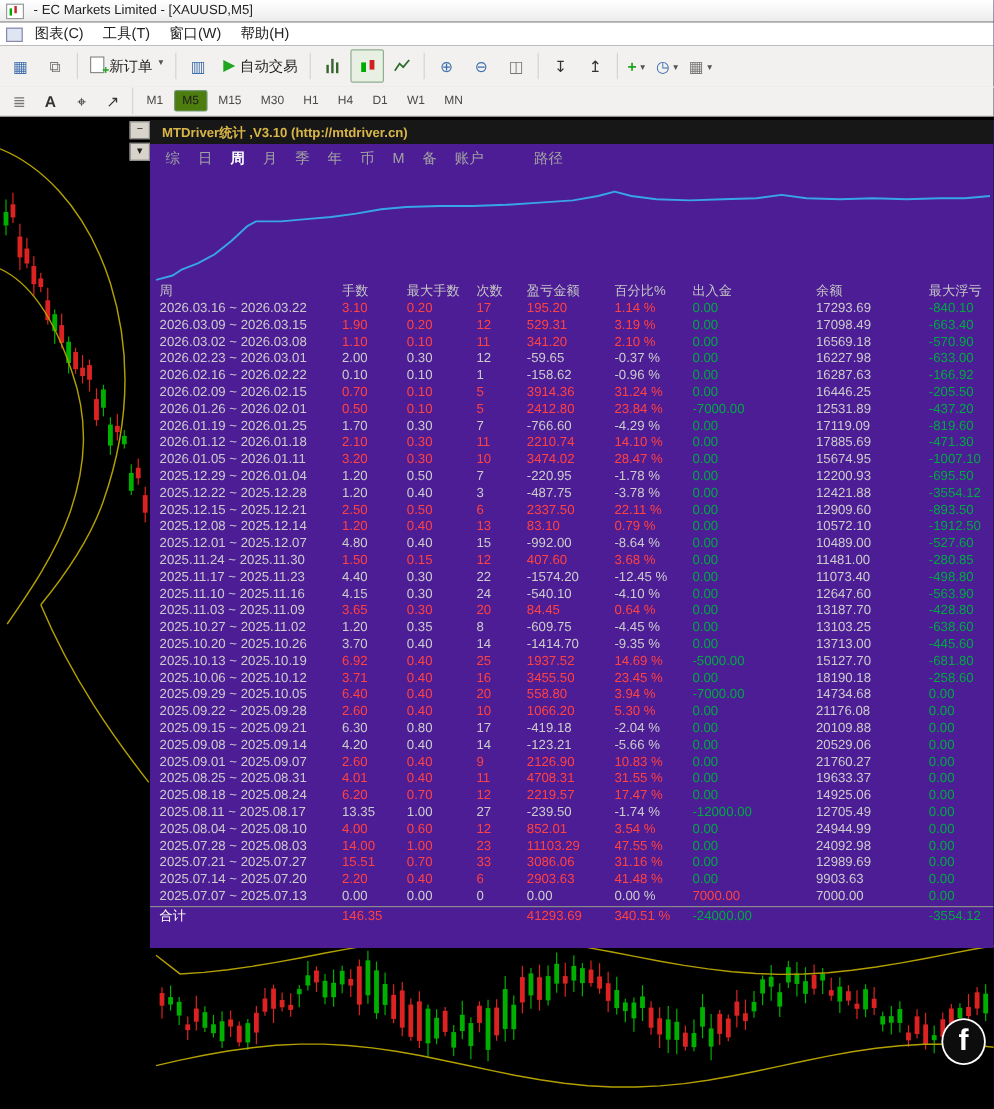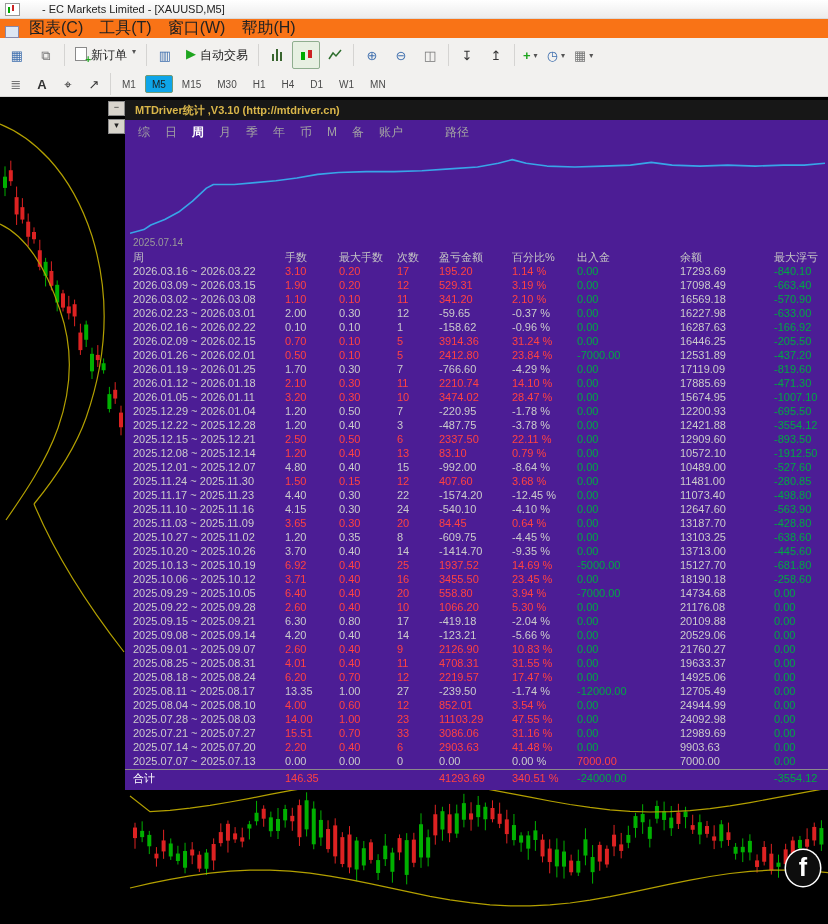--- a/index.html
+++ b/index.html
@@ -2,26 +2,26 @@
 <html><head>
 <meta charset="utf-8">
 <style>
   html,body{margin:0;padding:0}
   body{width:828px;height:924px;position:relative;overflow:hidden;background:#000;
        font-family:"Liberation Sans","DejaVu Sans",sans-serif;}
 
   
   .titlebar{position:absolute;top:0;left:0;right:0;height:18px;z-index:40;
     background:linear-gradient(#ffffff,#ececec);border-bottom:1px solid #d9d9d9;
-    display:flex;align-items:center;gap:22px;padding-left:5px;font-size:11px;color:#222;}
+    display:flex;align-items:center;gap:8px;padding-left:5px;font-size:11px;color:#222;}
   .win-ico{width:13px;height:11px;background:#fff;border:1px solid #999;position:relative}
   .win-ico::before{content:"";position:absolute;left:2px;top:3px;width:2px;height:6px;background:#0a0}
   .win-ico::after{content:"";position:absolute;left:6px;top:1px;width:2px;height:6px;background:#c22}
-  .menubar{position:absolute;top:19px;left:0;right:0;height:19px;z-index:40;background:#f97316;
-    display:flex;align-items:flex-end;font-size:16px;color:#222}
+  .menubar{position:absolute;top:19px;left:0;right:0;height:19px;z-index:40;background:#ffffff;
+    display:flex;align-items:center;font-size:12px;color:#222}
   .menu-item{padding:0 8px;height:100%;display:flex;align-items:center;cursor:default}
   .menu-pre-ico{width:12px;height:10px;border:1px solid #88a;background:#dde6f2;margin:0 2px 0 5px}
 
   .toolbar1{position:absolute;top:38px;left:0;right:0;height:34px;z-index:40;background:#f2f1ef;
     border-bottom:1px solid #e2e1df;display:flex;align-items:center;gap:1px;padding:0 3px}
   .toolbar2{position:absolute;top:72px;left:0;right:0;height:24px;z-index:40;background:#f2f1ef;
     border-bottom:1px solid #d8d7d5;display:flex;align-items:center;padding:0 3px}
   .tbtn{width:26px;height:26px;display:flex;align-items:center;justify-content:center;border-radius:2px;border:1px solid transparent}
   .tbtn.sm{width:24px;height:20px}
   .tbtn.active{background:#e7f0e2;border:1px solid #8fae8f}
@@ -34,21 +34,21 @@
   .caret{font-size:8px;color:#555;margin-left:1px}
   .ic-doc{width:10px;height:12px;background:#fff;border:1px solid #8a8a8a;position:relative;display:inline-block}
   .ic-doc::after{content:"+";position:absolute;right:-5px;bottom:-5px;color:#1fa51f;font-weight:bold;font-size:10px}
   .ic-bars{display:inline-flex;gap:2px;align-items:flex-end;height:12px}
   .ic-bars i{display:block;width:2px;background:#39652f}
   .ic-candle{position:relative;width:13px;height:13px;display:inline-block}
   .ic-candle .cu{position:absolute;left:1px;top:3px;width:4px;height:8px;background:#0a0}
   .ic-candle .cd{position:absolute;left:8px;top:1px;width:4px;height:8px;background:#c22}
   .tf-btn{min-width:25px;height:18px;margin:0 1px;display:flex;align-items:center;justify-content:center;
     font-size:10px;font-weight:normal;color:#4a4a4a;border:1px solid transparent;border-radius:2px;background:transparent;font-family:inherit}
-  .tf-btn.active{background:#0ea5e9;border:1px solid #739973;color:#1c1c1c}
+  .tf-btn.active{background:#4d7c0f;border:1px solid #739973;color:#1c1c1c}
 
   
   #bg-svg{position:absolute;left:0;top:96px;width:828px;height:828px;z-index:1;background:#000}
 
   .mini-box{position:absolute;left:108px;width:15px;height:13px;z-index:25;background:#d8d4cc;
     border:1px solid #8a8a8a;font-size:9px;line-height:11px;text-align:center;color:#222}
 
   
   #panel{position:absolute;left:125px;top:100px;width:703px;height:690px;background:#4c1d95;z-index:20;
     display:flex;flex-direction:column;overflow:hidden}
@@ -455,21 +455,20 @@
       <span class="p-tab">M</span>
       <span class="p-tab">备</span>
       <span class="p-tab">账户</span>
       <span class="p-tab">路径</span>
     </div>
   <div class="p-chart">
     <svg viewBox="0 0 100 100" preserveAspectRatio="none">
       <polyline id="equity-line" fill="none" stroke-width="1.6" stroke-linejoin="round" vector-effect="non-scaling-stroke" points="0,97 2,93 3,88 5,82 7,74 9,62 11,48 12,44 15,44 18,42 21,40 24,37 27,33 30,31 34,30 38,30 42,29 46,27 50,25 53,21 55,17 57,21 60,24 64,25 68,24 72,23 75,20 78,23 82,24 86,23 90,24 94,23 97,23 100,21" stroke="#38a5e8"></polyline>
     </svg>
   </div>
-  <div class="p-date">2025.07.14</div>
   <div class="grid-row" id="table-head">
       <div class="cell c-head">周</div>
       <div class="cell c-head">手数</div>
       <div class="cell c-head">最大手数</div>
       <div class="cell c-head">次数</div>
       <div class="cell c-head">盈亏金额</div>
       <div class="cell c-head">百分比%</div>
       <div class="cell c-head">出入金</div>
       <div class="cell c-head">余额</div>
       <div class="cell c-head">最大浮亏</div>

